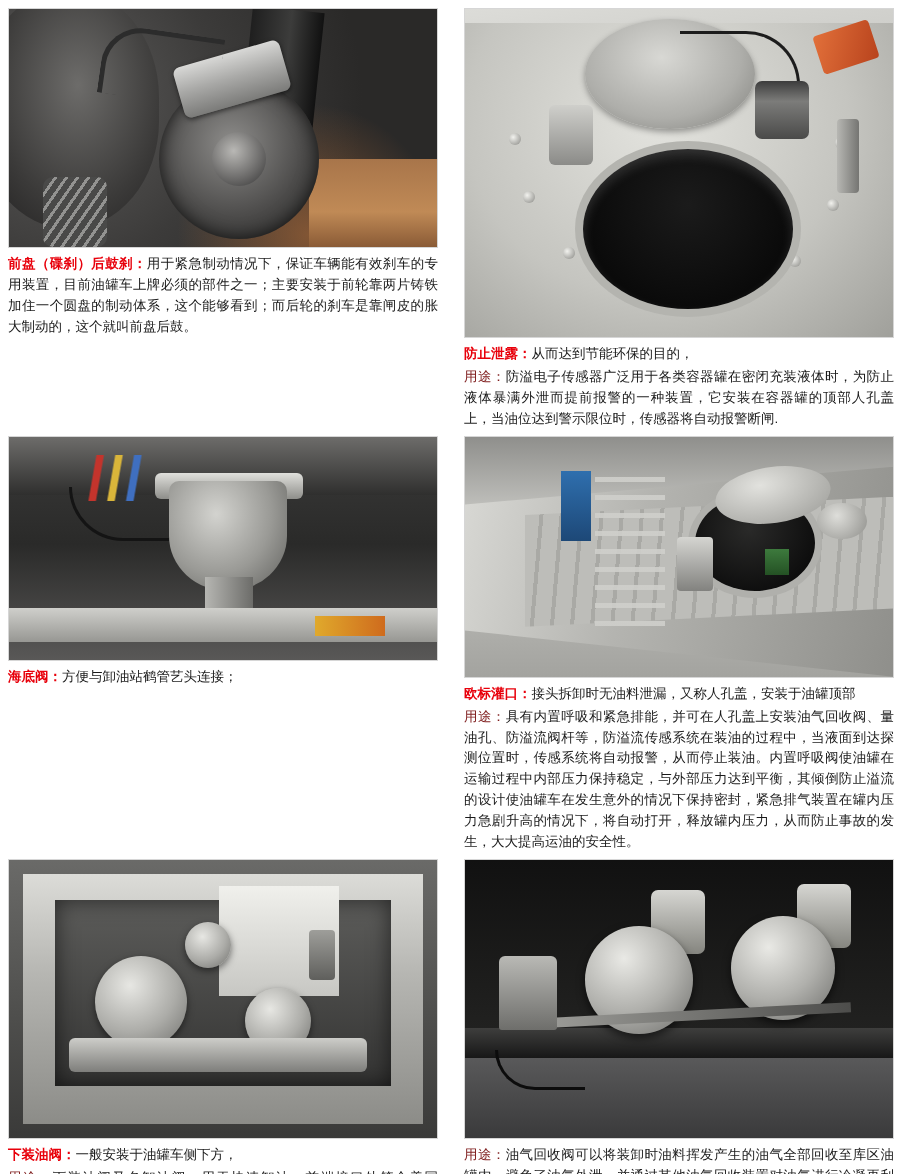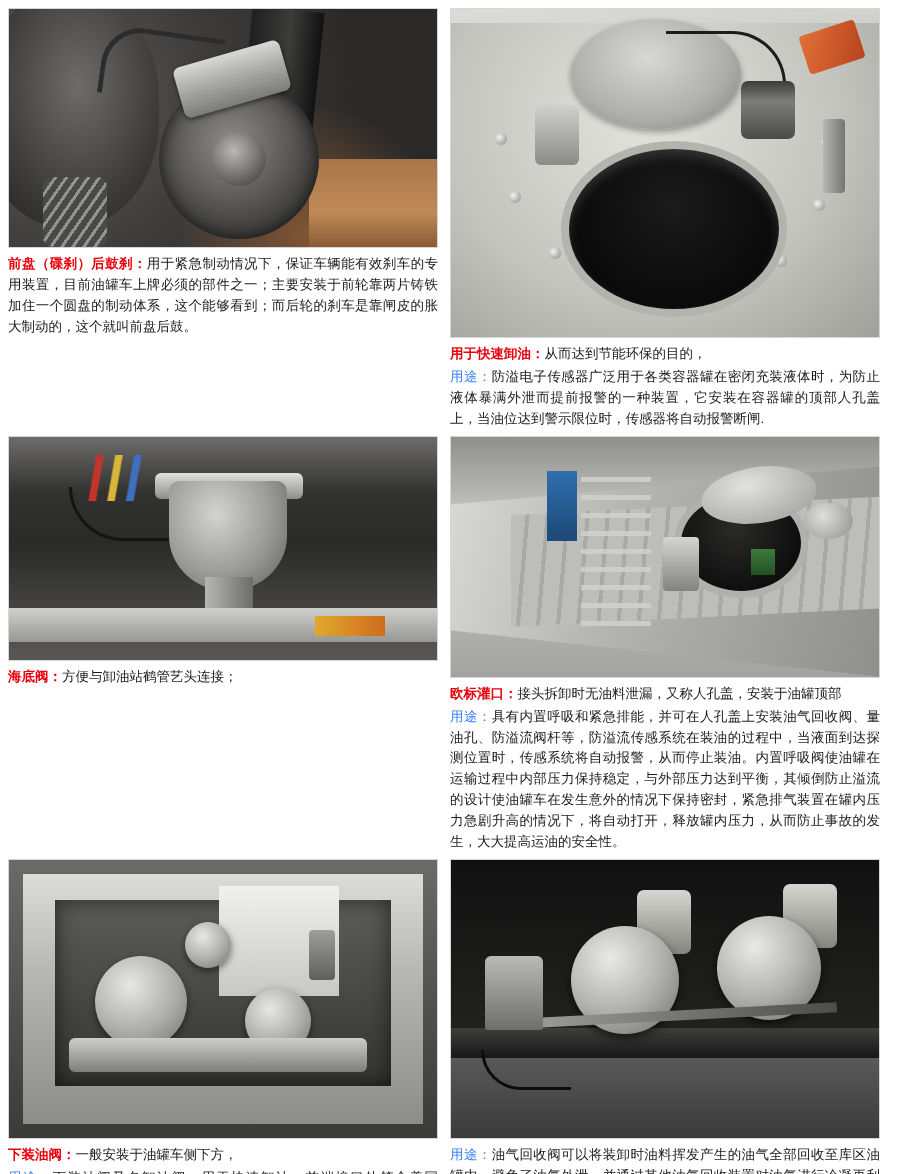--- a/index.html
+++ b/index.html
@@ -12,21 +12,21 @@
     width: 910px;
     font-family: "Liberation Sans", sans-serif;
     color: #1a1a1a;
   }
   .page {
     width: 910px;
     padding: 8px 8px 10px 8px;
   }
   .row {
     display: flex;
-    gap: 12px;
+    gap: 26px;
     align-items: flex-start;
   }
   .col {
     width: 430px;
     flex: 0 0 430px;
   }
   .photo {
     width: 100%;
     display: block;
     border: 1px solid #d6d6d6;
@@ -43,21 +43,21 @@
     font-size: 13.5px;
     line-height: 1.55;
     text-align: justify;
     color: #1a1a1a;
   }
   .term {
     color: #e8000b;
     font-weight: bold;
   }
   .usage-lead {
-    color: #3b82f6;
+    color: #7f1d1d;
   }
   .block {
     margin-bottom: 2px;
   }
   .spacer-sm { height: 4px; }
 
   
   
   .img-brake {
     height: 240px;
@@ -471,21 +471,21 @@
           <div class="lid"></div>
           <div class="cable"></div>
           <div class="probe"></div>
           <div class="valve"></div>
           <div class="rodr"></div>
           <div class="orange"></div>
         </div>
       </div>
       <div class="caption">
         <div class="block">
-          <span class="term">用于快速卸油</span><span class="term">：</span><span>从而达到节能环保的目的，</span>
+          <span class="term">防止泄露</span><span class="term">：</span><span>从而达到节能环保的目的，</span>
         </div>
         <div class="block">
           <span class="usage-lead">用途：</span><span>防溢电子传感器广泛用于各类容器罐在密闭充装液体时，为防止液体暴满外泄而提前报警的一种装置，它安装在容器罐的顶部人孔盖上，当油位达到警示限位时，传感器将自动报警断闸.</span>
         </div>
       </div>
     </div>
 
   </div>
 
   <div class="spacer-sm"></div>

